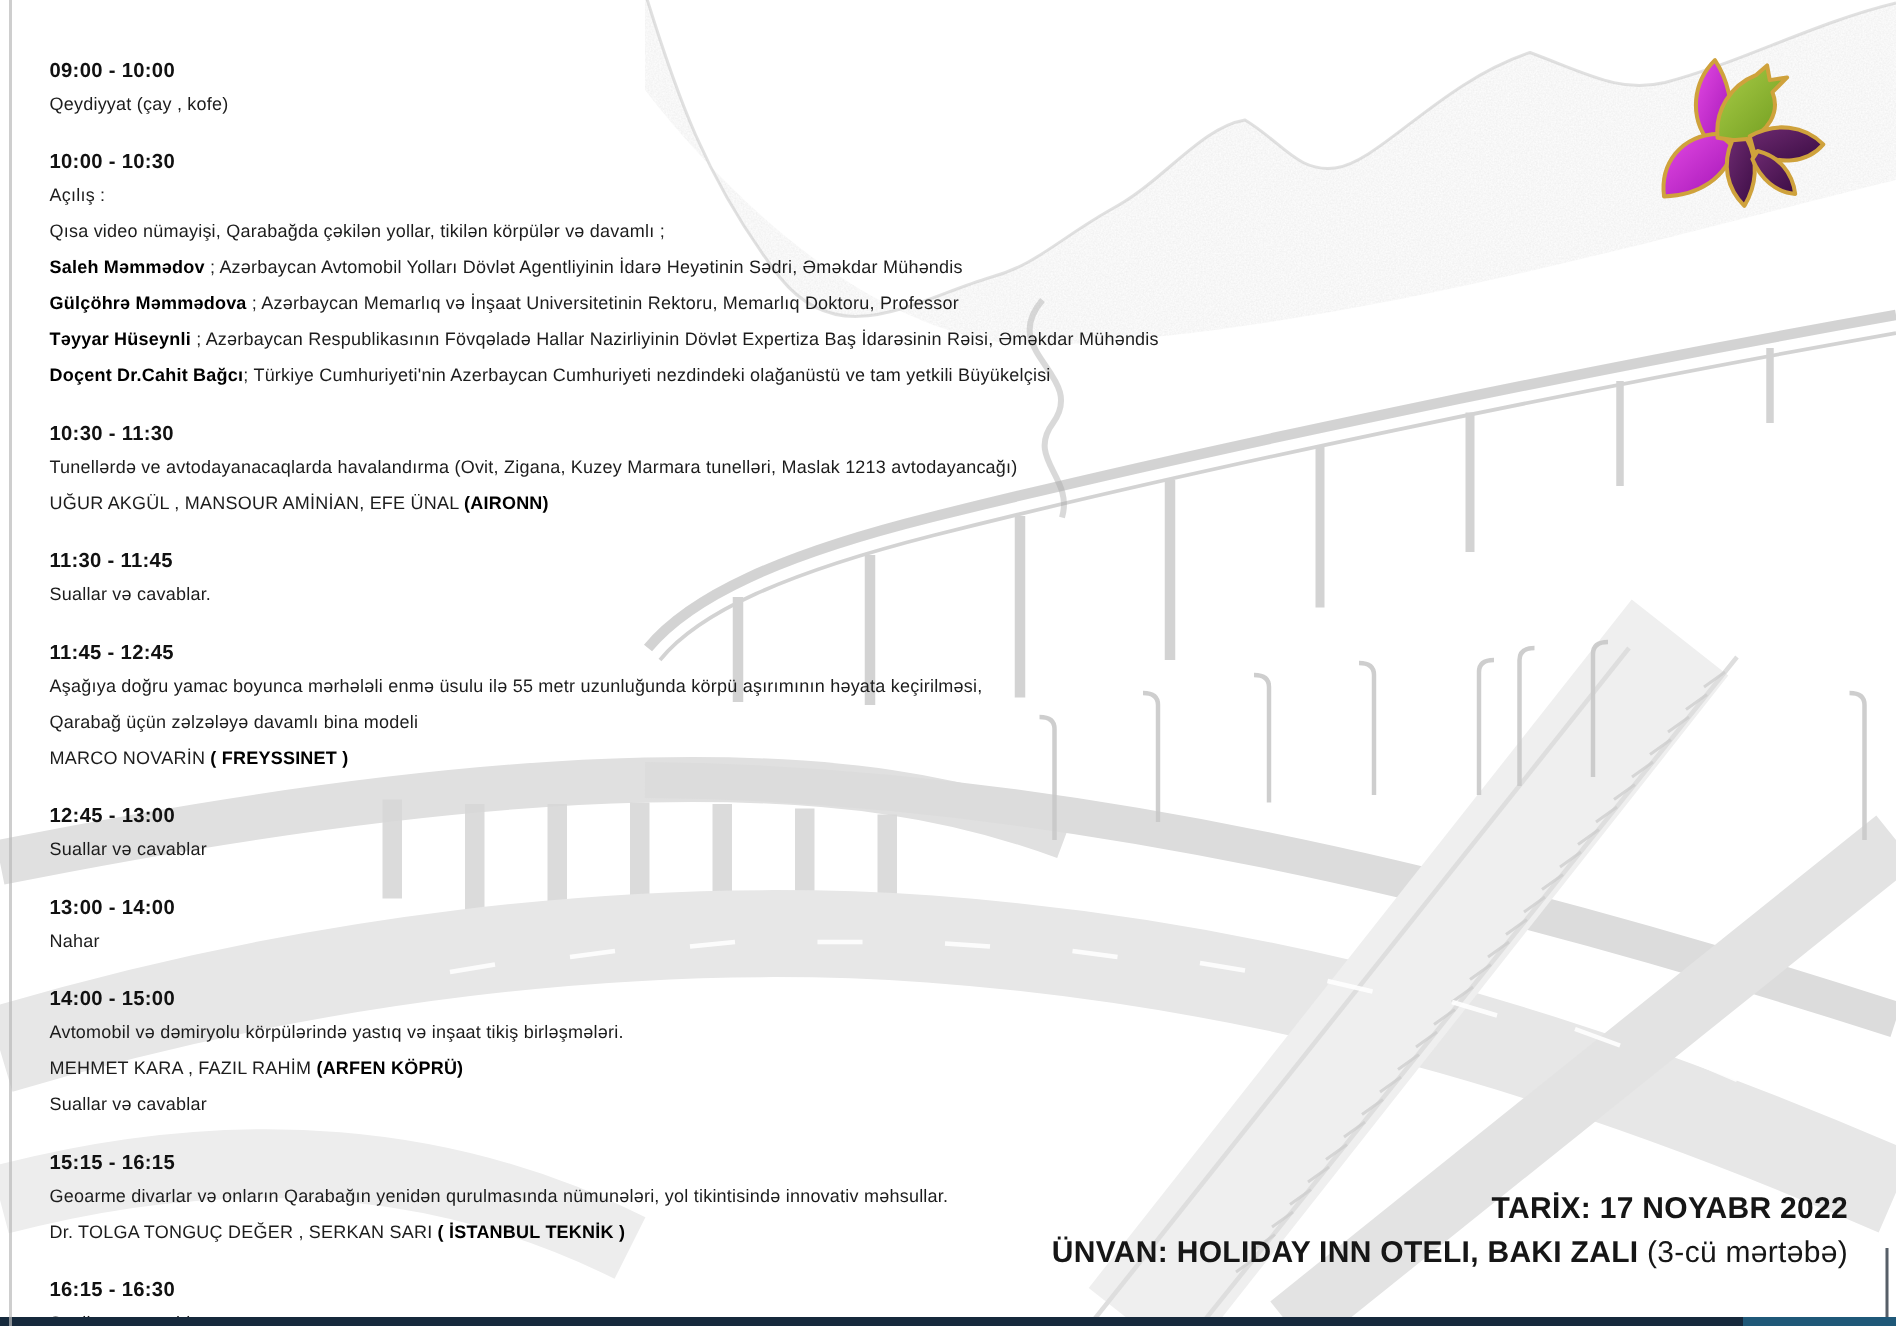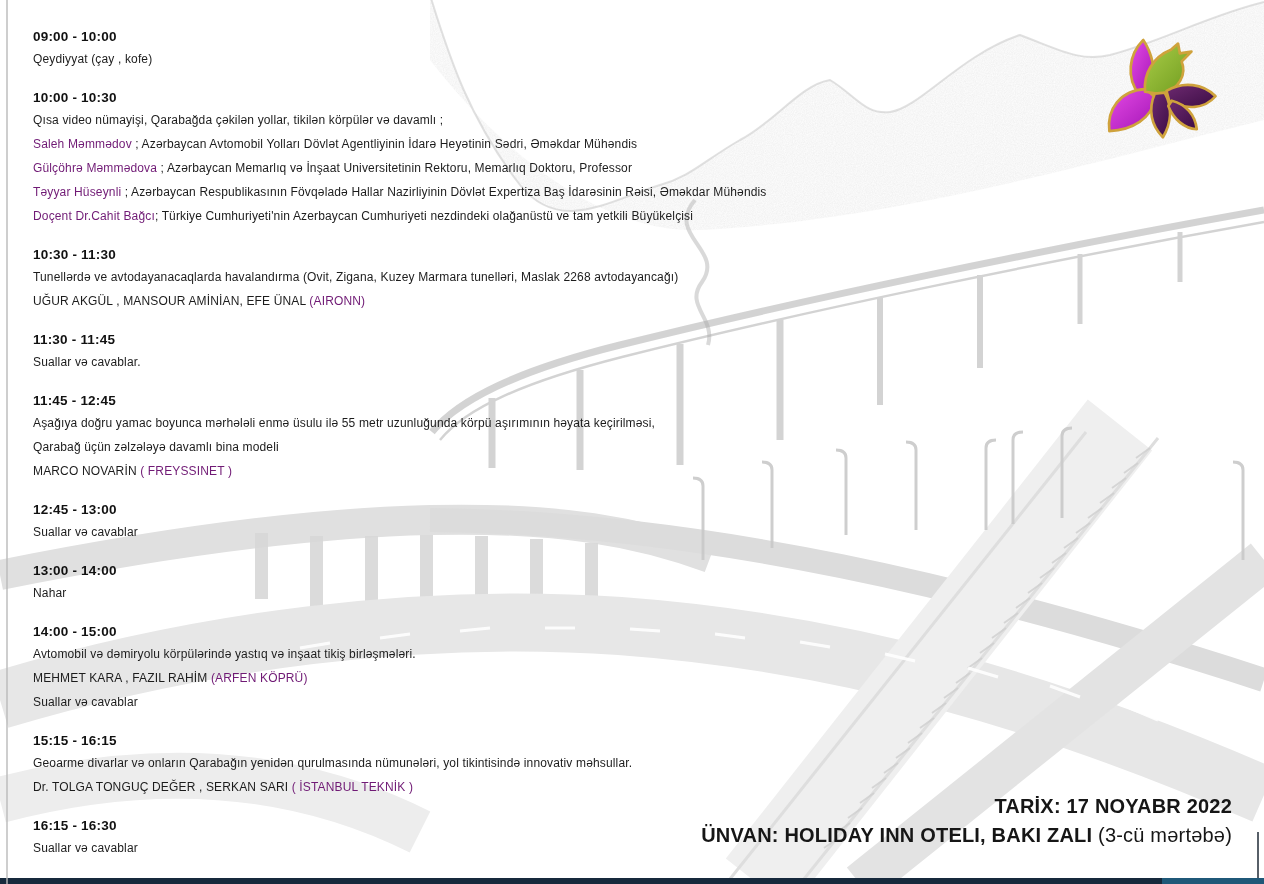--- a/index.html
+++ b/index.html
@@ -11,26 +11,26 @@
   }
   .bg{position:absolute;left:0;top:0;width:1264px;height:884px;}
   .logo{position:absolute;left:1104px;top:34px;width:116px;height:112px;}
   .schedule{
     position:absolute;left:33px;top:30px;width:1000px;
   }
   .time{
     font-size:13.5px;font-weight:700;line-height:14px;
     margin-top:20px;margin-bottom:3px;color:#111;letter-spacing:.2px;
   }
-  .section:first-child .time{margin-top:0;}
+  .section:first-child .time{margin-top:10px;}
   .line{
     font-size:12px;line-height:24px;color:#1c1c1c;letter-spacing:.15px;
     white-space:nowrap;
   }
-  .line strong{font-weight:400;color:#701a75;}
+  .line strong{font-weight:700;color:#000000;}
   .footer{
     position:absolute;right:32px;bottom:34px;text-align:right;
     font-size:20px;font-weight:700;color:#161616;line-height:29px;letter-spacing:.2px;
   }
   .footer .light{font-weight:400;}
   .bottom-bar{
     position:absolute;left:0;bottom:0;width:1264px;height:6px;display:flex;
   }
   .bar-dark{flex:1 1 auto;}
   .bar-light{flex:0 0 102px;}
@@ -181,29 +181,30 @@
     </g>
   </svg>
 
   <div class="schedule">
       <div class="section">
         <div class="time">09:00 - 10:00</div>
         <div class="line">Qeydiyyat (çay , kofe)</div>
       </div>
       <div class="section">
         <div class="time">10:00 - 10:30</div>
+        <div class="line">Açılış :</div>
         <div class="line">Qısa video nümayişi, Qarabağda çəkilən yollar, tikilən körpülər və davamlı ;</div>
         <div class="line"><strong>Saleh Məmmədov</strong> ; Azərbaycan Avtomobil Yolları Dövlət Agentliyinin İdarə Heyətinin Sədri, Əməkdar Mühəndis</div>
         <div class="line"><strong>Gülçöhrə Məmmədova</strong> ; Azərbaycan Memarlıq və İnşaat Universitetinin Rektoru, Memarlıq Doktoru, Professor</div>
         <div class="line"><strong>Təyyar Hüseynli</strong> ; Azərbaycan Respublikasının Fövqəladə Hallar Nazirliyinin Dövlət Expertiza Baş İdarəsinin Rəisi, Əməkdar Mühəndis</div>
         <div class="line"><strong>Doçent Dr.Cahit Bağcı</strong>; Türkiye Cumhuriyeti'nin Azerbaycan Cumhuriyeti nezdindeki olağanüstü ve tam yetkili Büyükelçisi</div>
       </div>
       <div class="section">
         <div class="time">10:30 - 11:30</div>
-        <div class="line">Tunellərdə ve avtodayanacaqlarda havalandırma (Ovit, Zigana, Kuzey Marmara tunelləri, Maslak 2268 avtodayancağı)</div>
+        <div class="line">Tunellərdə ve avtodayanacaqlarda havalandırma (Ovit, Zigana, Kuzey Marmara tunelləri, Maslak 1213 avtodayancağı)</div>
         <div class="line">UĞUR AKGÜL , MANSOUR AMİNİAN, EFE ÜNAL <strong>(AIRONN)</strong></div>
       </div>
       <div class="section">
         <div class="time">11:30 - 11:45</div>
         <div class="line">Suallar və cavablar.</div>
       </div>
       <div class="section">
         <div class="time">11:45 - 12:45</div>
         <div class="line">Aşağıya doğru yamac boyunca mərhələli enmə üsulu ilə 55 metr uzunluğunda körpü aşırımının həyata keçirilməsi,</div>
         <div class="line">Qarabağ üçün zəlzələyə davamlı bina modeli</div>

